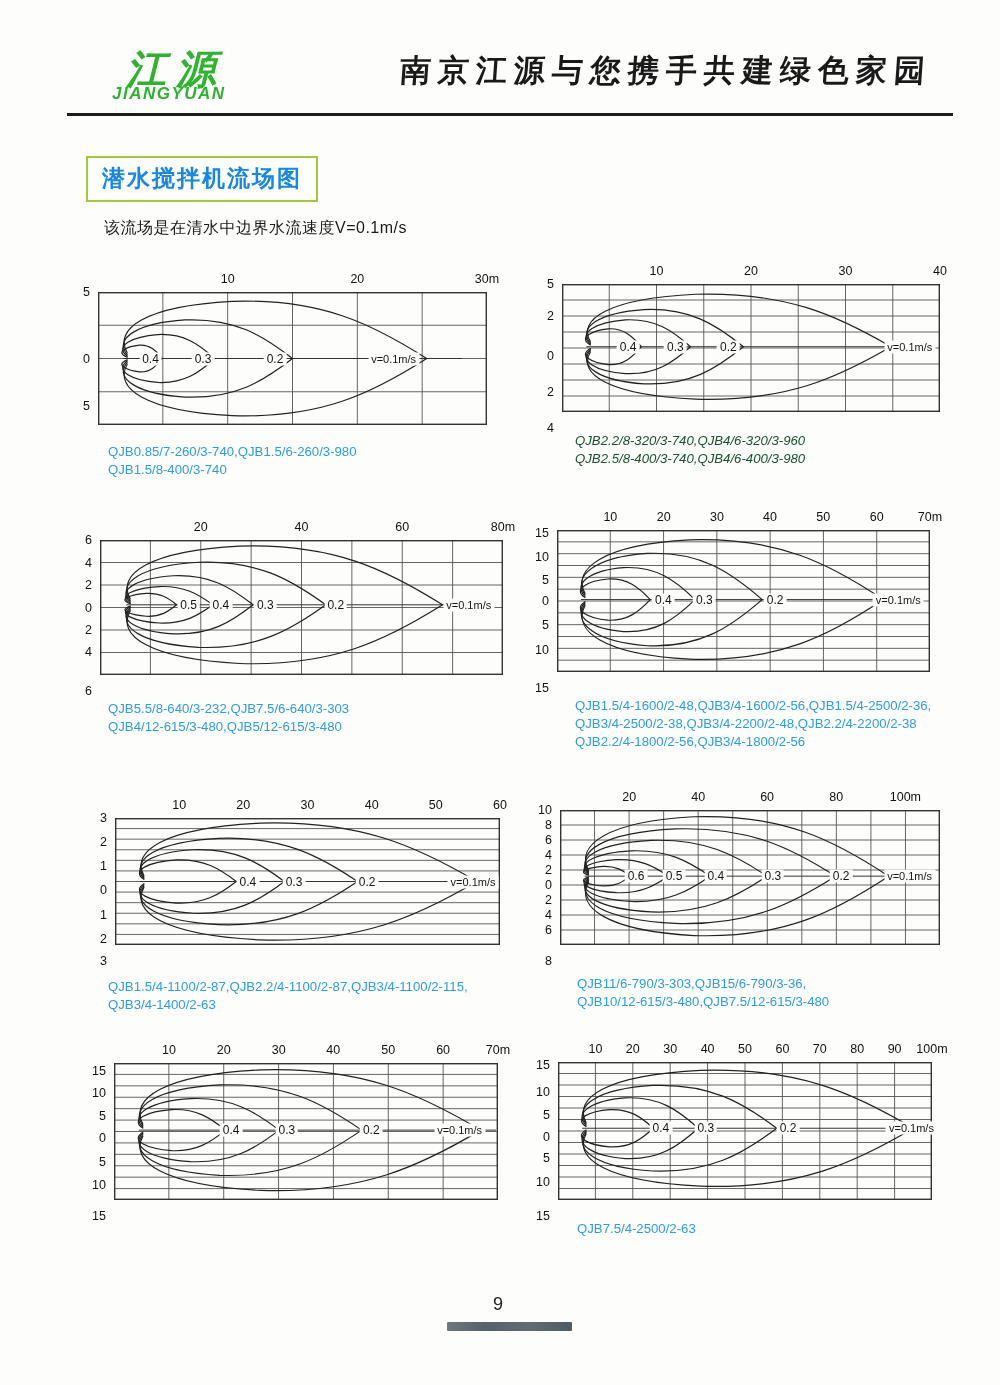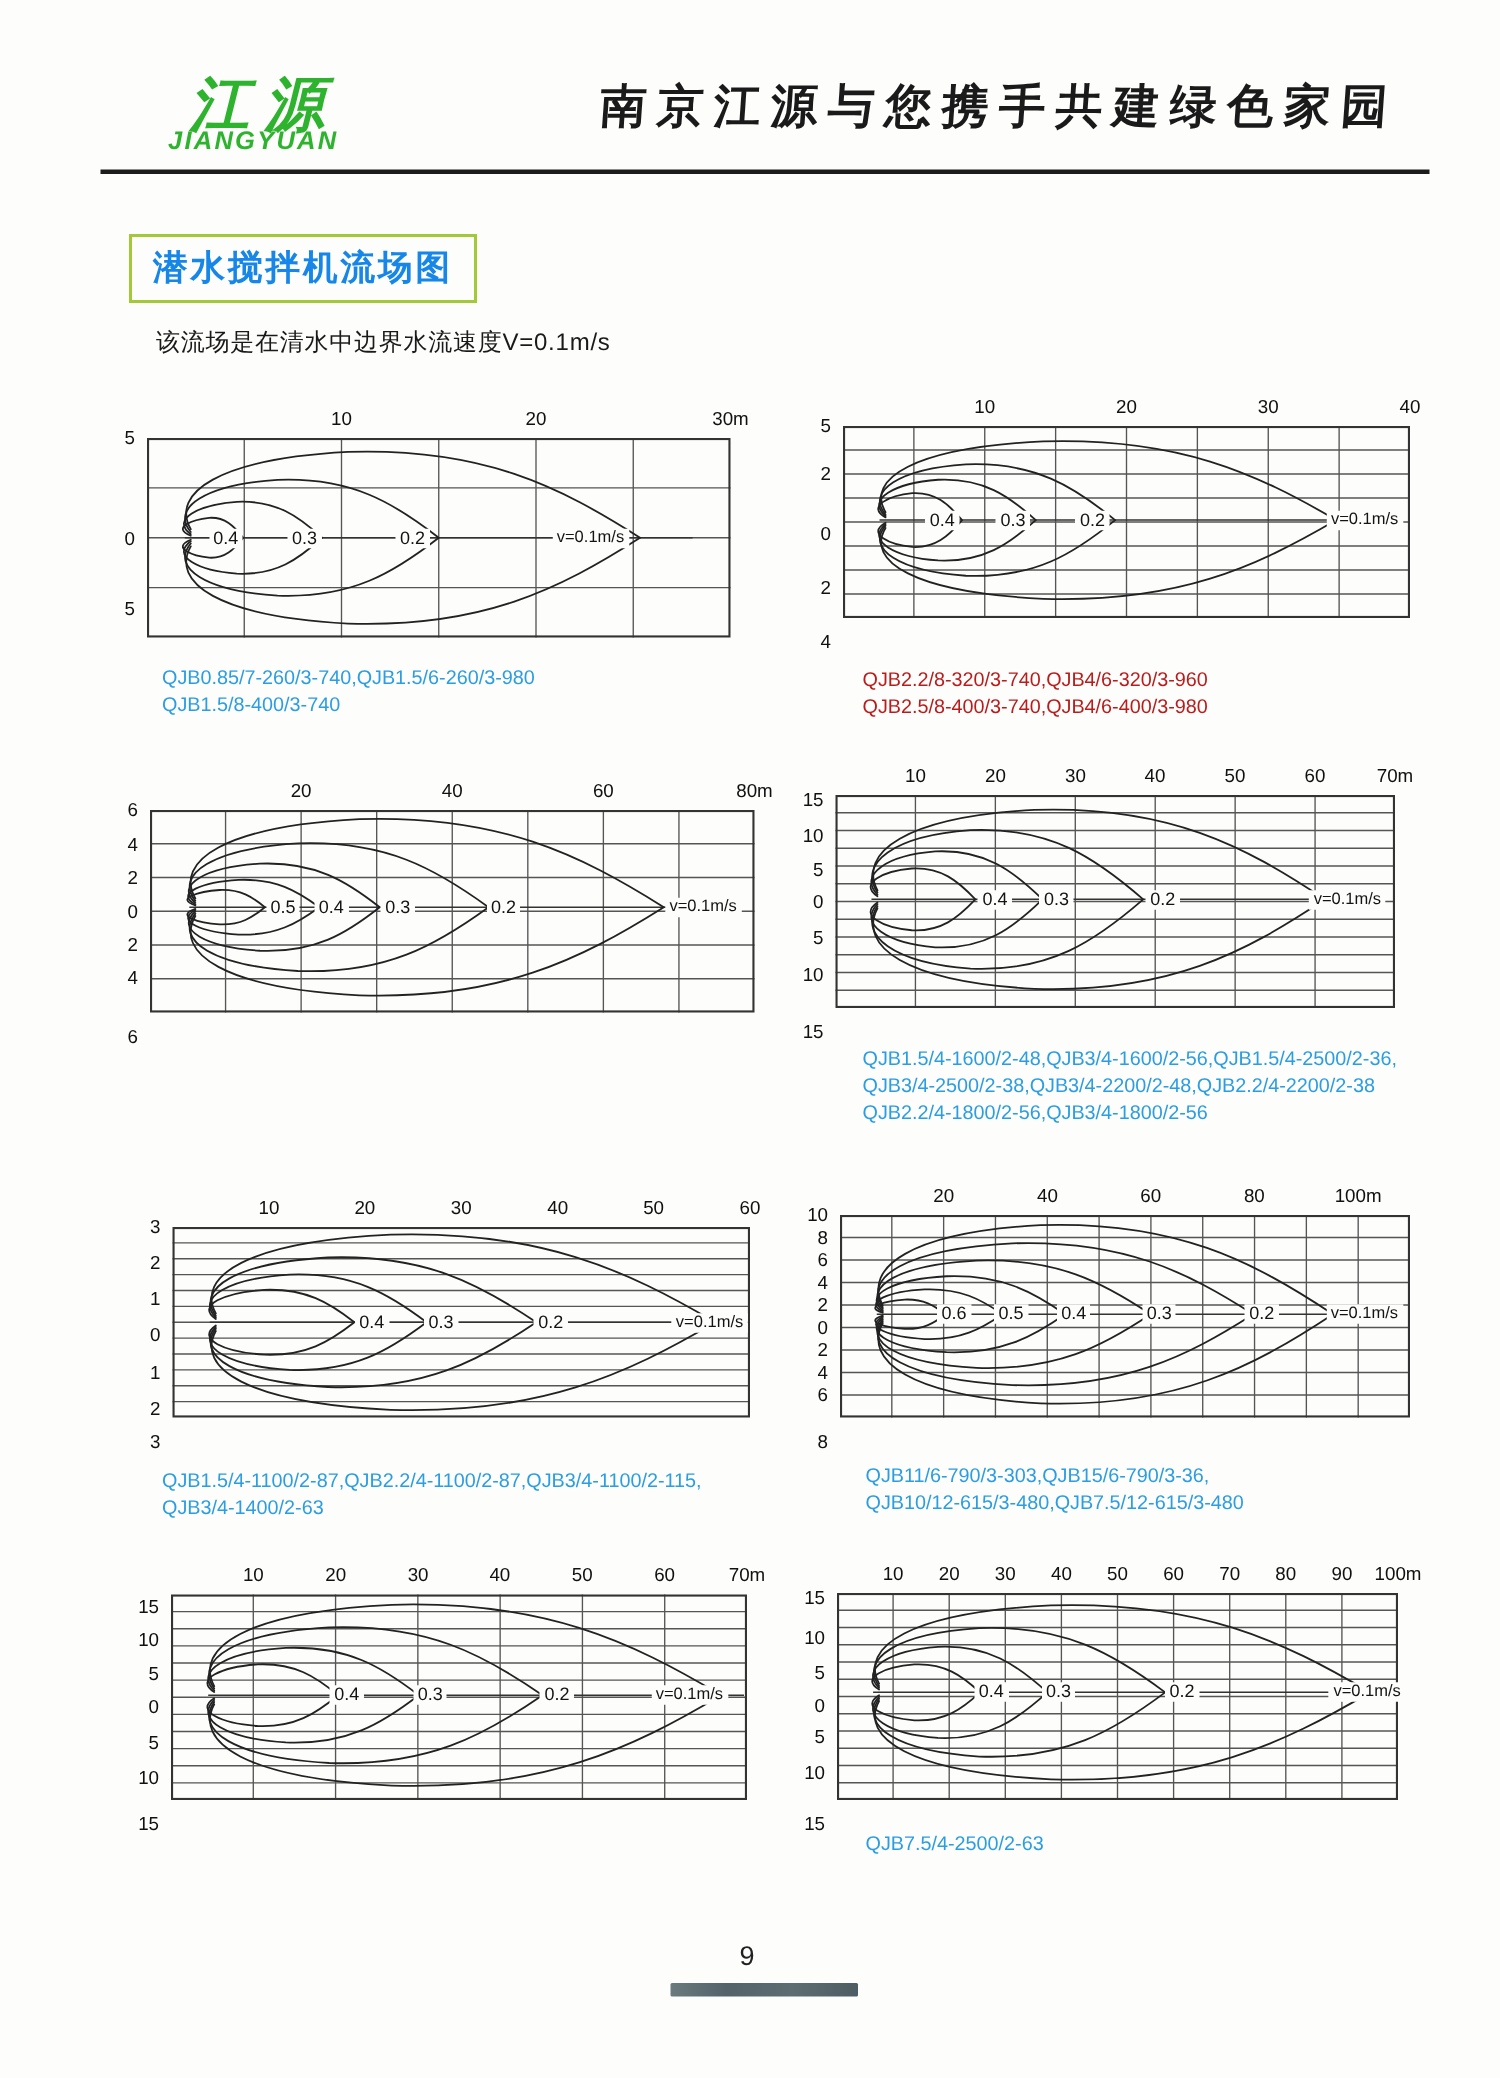--- a/index.html
+++ b/index.html
@@ -122,21 +122,21 @@
         <div class="xtick" style="left: 378px; top: -13px;">40</div>
         <div class="ylab" style="left: -8px; top: 0px;">5</div>
         <div class="ylab" style="left: -8px; top: 32px;">2</div>
         <div class="ylab" style="left: -8px; top: 71.68px;">0</div>
         <div class="ylab" style="left: -8px; top: 107.52px;">2</div>
         <div class="blab" style="left: -8px; top: 144px;">4</div>
         <div class="clab" style="left: 66.15px; top: 62.72px;">0.4</div>
         <div class="clab" style="left: 113.4px; top: 62.72px;">0.3</div>
         <div class="clab" style="left: 166.32px; top: 62.72px;">0.2</div>
         <div class="clab vlab" style="left: 347.76px; top: 62.72px;">v=0.1m/s</div>
-        <div class="caption" style="left: 13px; top: 160px; color: #b91c1c;">
+        <div class="caption" style="left: 13px; top: 148px; color: #14532d; font-style: italic;">
           <div>QJB2.2/8-320/3-740,QJB4/6-320/3-960</div>
           <div>QJB2.5/8-400/3-740,QJB4/6-400/3-980</div>
         </div>
       </div>
       <div class="chart" style="left: 100px; top: 540px; width: 403px; height: 135px;">
         <svg class="plot-svg" width="403" height="135" viewBox="0 0 403 135">
           <g stroke="#555" stroke-width="0.9" fill="none">
             <line x1="50.375" y1="0" x2="50.375" y2="135"></line>
             <line x1="100.75" y1="0" x2="100.75" y2="135"></line>
             <line x1="151.125" y1="0" x2="151.125" y2="135"></line>
@@ -169,20 +169,24 @@
         <div class="ylab" style="left: -8px; top: 44.955px;">2</div>
         <div class="ylab" style="left: -8px; top: 67.5px;">0</div>
         <div class="ylab" style="left: -8px; top: 90.045px;">2</div>
         <div class="ylab" style="left: -8px; top: 112.455px;">4</div>
         <div class="blab" style="left: -8px; top: 151px;">6</div>
         <div class="clab" style="left: 88.66px; top: 64.8px;">0.5</div>
         <div class="clab" style="left: 120.9px; top: 64.8px;">0.4</div>
         <div class="clab" style="left: 165.23px; top: 64.8px;">0.3</div>
         <div class="clab" style="left: 235.755px; top: 64.8px;">0.2</div>
         <div class="clab vlab" style="left: 368.745px; top: 64.8px;">v=0.1m/s</div>
+        <div class="caption" style="left: 8px; top: 160px; color: rgb(43, 157, 226);">
+          <div>QJB5.5/8-640/3-232,QJB7.5/6-640/3-303</div>
+          <div>QJB4/12-615/3-480,QJB5/12-615/3-480</div>
+        </div>
       </div>
       <div class="chart" style="left: 557px; top: 530px; width: 373px; height: 142px;">
         <svg class="plot-svg" width="373" height="142" viewBox="0 0 373 142">
           <g stroke="#555" stroke-width="0.9" fill="none">
             <line x1="53.285714285714285" y1="0" x2="53.285714285714285" y2="142"></line>
             <line x1="106.57142857142857" y1="0" x2="106.57142857142857" y2="142"></line>
             <line x1="159.85714285714286" y1="0" x2="159.85714285714286" y2="142"></line>
             <line x1="213.14285714285714" y1="0" x2="213.14285714285714" y2="142"></line>
             <line x1="266.42857142857144" y1="0" x2="266.42857142857144" y2="142"></line>
             <line x1="319.7142857142857" y1="0" x2="319.7142857142857" y2="142"></line>

